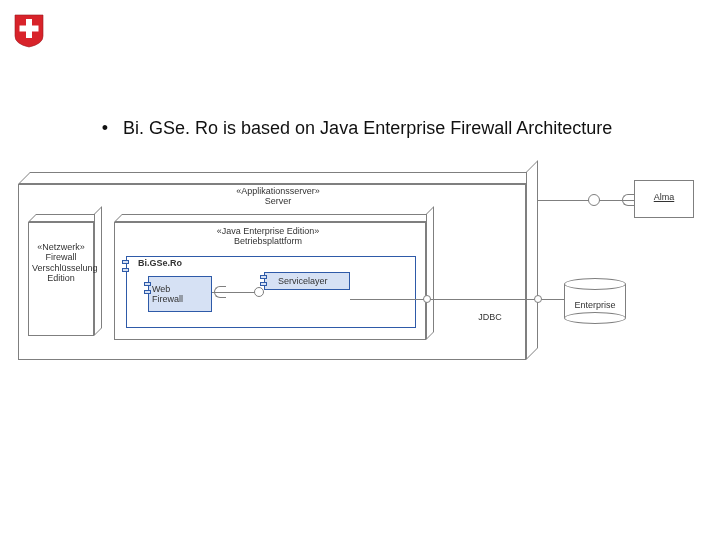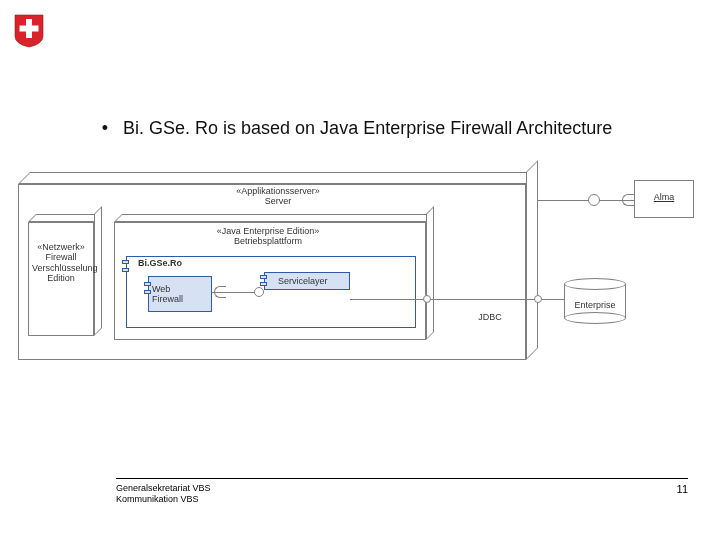--- a/index.html
+++ b/index.html
@@ -116,24 +116,14 @@
 
   <div class="hline" style="left:520px;top:36px;width:96px;"></div>
   <div class="circ" style="left:570px;top:30px;width:12px;height:12px;"></div>
   <div class="halfc" style="left:604px;top:30px;"></div>
 
   <div class="dbox" style="left:616px;top:16px;width:60px;height:38px;"></div>
   <div class="lbl" style="left:618px;top:28px;width:56px;text-decoration:underline;">Alma</div>
 
 </div>
 
-<div class="footer">
-  <div class="foot-rule"></div>
-  <div class="foot-row">
-    <div class="foot-left">
-      <div>Generalsekretariat VBS</div>
-      <div>Kommunikation VBS</div>
-    </div>
-    <div class="foot-right">11</div>
-  </div>
-</div>
 
 </div>
 
 </body></html>

